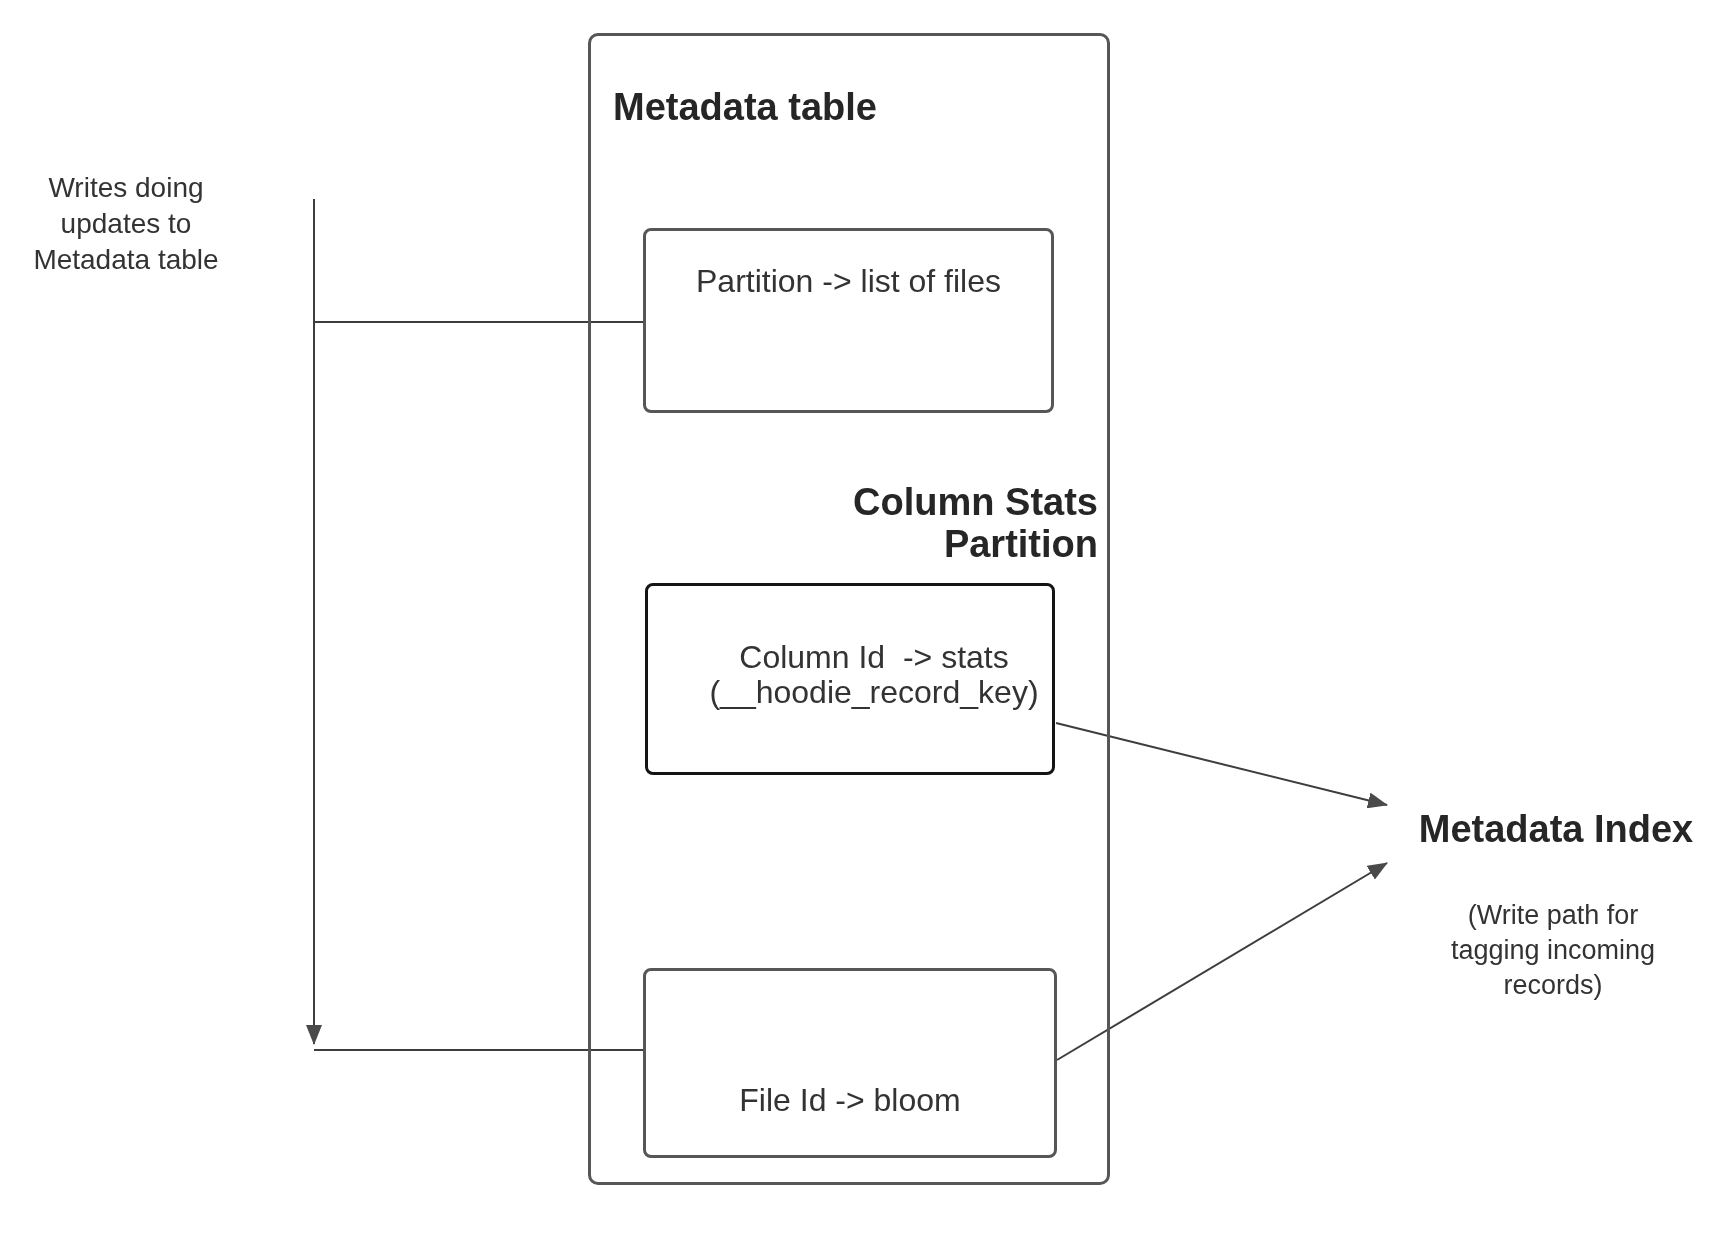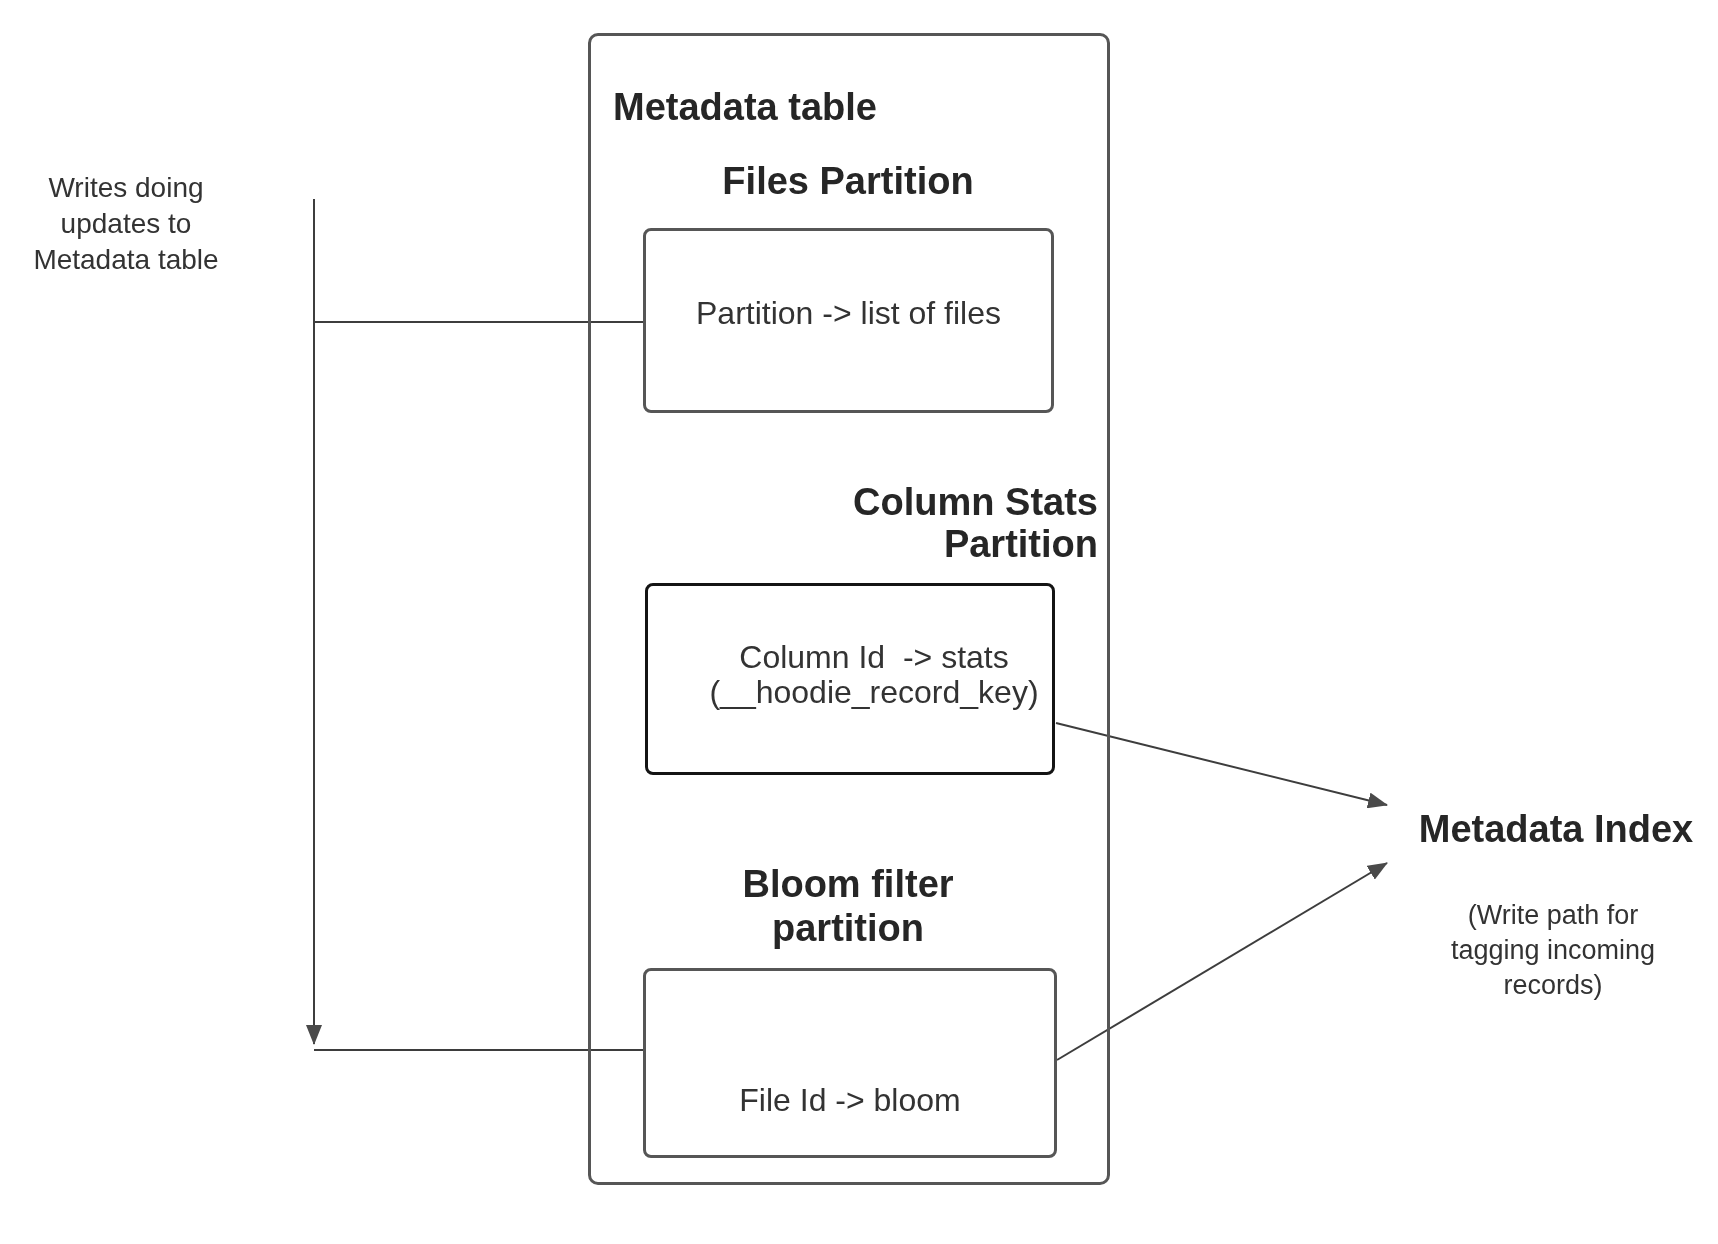--- a/index.html
+++ b/index.html
@@ -78,21 +78,21 @@
   }
   .files-box { left: 643px; top: 228px; width: 411px; height: 185px; }
   .stats-box { left: 645px; top: 583px; width: 410px; height: 192px; border-color: #141414; }
   .bloom-box { left: 643px; top: 968px; width: 414px; height: 190px; }
 
   .box-text {
     font-size: 32px;
     line-height: 35px;
     color: #333333;
   }
-  .files-box-text { left: 643px; top: 296px; width: 411px; }
+  .files-box-text { left: 643px; top: 264px; width: 411px; }
   .stats-box-text { left: 645px; top: 640px; width: 458px; }
   .bloom-box-text { left: 643px; top: 1043px; width: 414px; margin-top: 40px; }
 
   .index-title {
     left: 1380px;
     top: 808px;
     width: 352px;
     font-size: 38px;
     font-weight: bold;
     line-height: 42px;
@@ -126,36 +126,33 @@
   </svg>
 
   <div class="abs writes-label txt-center multiline">Writes doing
 updates to
 Metadata table</div>
 
   <div class="abs outer-box"></div>
 
   <div class="abs diagram-title">Metadata table</div>
 
-  <div class="abs section-heading heading-files txt-center">Files Partition</div>
 
   <div class="abs node-box files-box"></div>
 
   <div class="abs box-text files-box-text txt-center">Partition -&gt; list of files</div>
 
   <div class="abs section-heading heading-stats txt-center multiline">Column Stats
 Partition</div>
 
   <div class="abs node-box stats-box"></div>
 
   <div class="abs box-text stats-box-text txt-center multiline">Column Id  -&gt; stats
 (__hoodie_record_key)</div>
 
-  <div class="abs section-heading heading-bloom txt-center multiline">Bloom filter
-partition</div>
 
   <div class="abs node-box bloom-box"></div>
 
   <div class="abs box-text bloom-box-text txt-center">File Id -&gt; bloom</div>
 
   <div class="abs index-title txt-center">Metadata Index</div>
 
   <div class="abs index-subtitle txt-center multiline">(Write path for
 tagging incoming
 records)</div>

